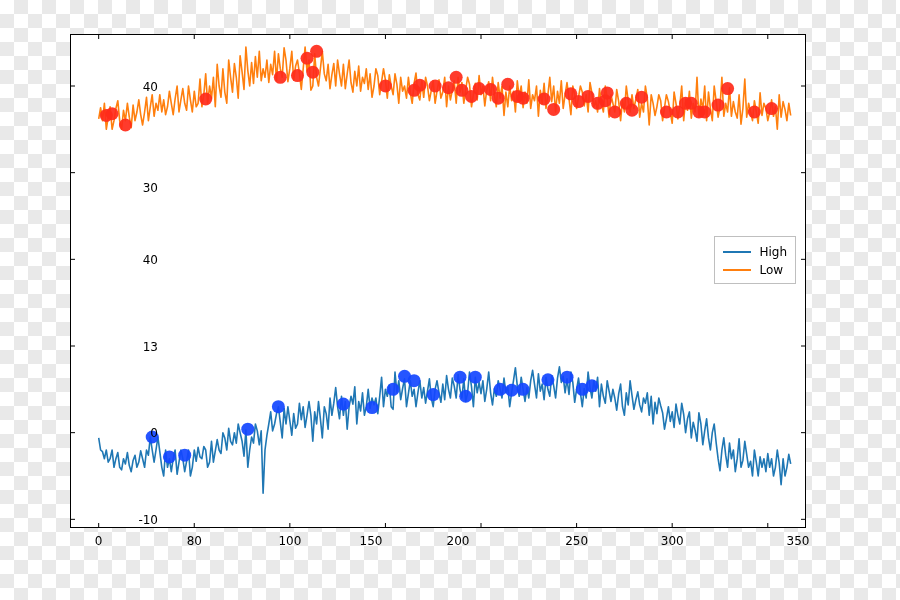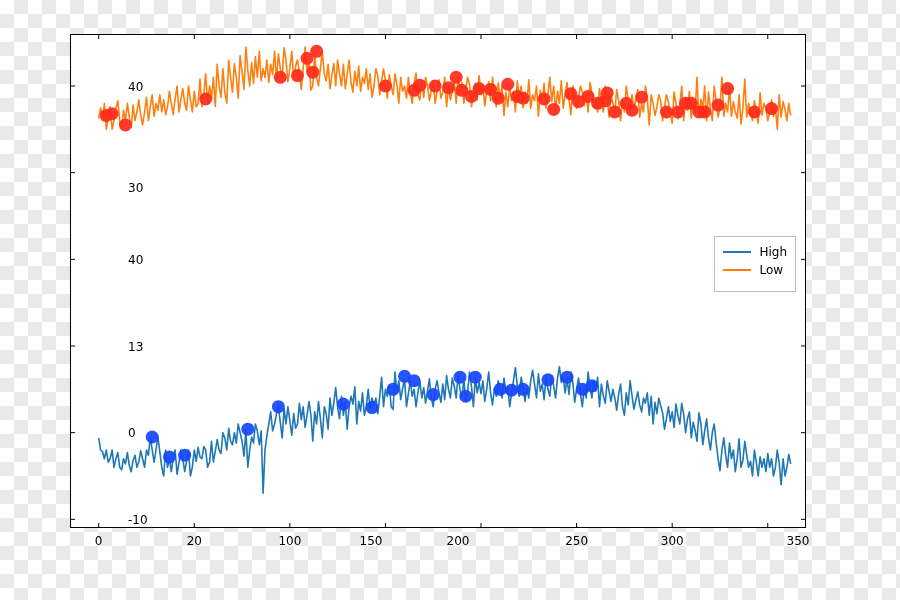--- a/index.html
+++ b/index.html
@@ -8,24 +8,24 @@
         linear-gradient(45deg,#e9e9e9 25%,transparent 25%),
         linear-gradient(-45deg,#e9e9e9 25%,transparent 25%),
         linear-gradient(45deg,transparent 75%,#e9e9e9 75%),
         linear-gradient(-45deg,transparent 75%,#e9e9e9 75%);
       background-size:28px 28px;
       background-position:0 0,0 14px,14px -14px,-14px 0;}
   .page{position:absolute;top:0;left:0;width:900px;height:600px;z-index:1;}
   .plot-wrap{position:absolute;left:70px;top:34px;width:736px;height:494px;background:#fff;}
   .axes{position:absolute;left:0;top:0;width:736px;height:494px;border:1px solid #000;box-sizing:border-box;}
   svg.plot{position:absolute;left:0;top:0;}
-  .ytick{position:absolute;right:742px;transform:translateY(-50%);text-align:left;width:30px;}
+  .ytick{position:absolute;right:742px;transform:translateY(-50%);text-align:right;width:30px;}
   .xtick{position:absolute;top:534px;transform:translateX(-50%);text-align:center;}
   .tickmark{stroke:#000;stroke-width:1;}
-  .legend{position:absolute;right:10px;top:202px;background:#fff;border:1px solid #bfbfbf;padding:6px 8px 12px 8px;font-size:12px;}
+  .legend{position:absolute;right:10px;top:202px;background:#fff;border:1px solid #bfbfbf;padding:6px 8px 4px 8px;font-size:12px;}
   .legend .row{display:flex;align-items:center;height:18px;}
   .legend .swatch{width:28px;height:0;border-top:2px solid;margin-right:8px;}
 </style>
 </head>
 <body>
 
 <div class="bg"></div>
 <div class="page">
   <div class="plot-wrap">
     <div class="axes"></div>
@@ -140,20 +140,20 @@
   </div>
 
   <div class="ytick" style="top:520px">-10</div>
   <div class="ytick" style="top:433px">0</div>
   <div class="ytick" style="top:347px">13</div>
   <div class="ytick" style="top:260px">40</div>
   <div class="ytick" style="top:188px">30</div>
   <div class="ytick" style="top:87px">40</div>
 
   <div class="xtick" style="left:98.7px">0</div>
-  <div class="xtick" style="left:194.3px">20</div>
+  <div class="xtick" style="left:194.3px">80</div>
   <div class="xtick" style="left:289.9px">100</div>
   <div class="xtick" style="left:371px">150</div>
   <div class="xtick" style="left:458px">200</div>
   <div class="xtick" style="left:576.7px">250</div>
   <div class="xtick" style="left:672.3px">300</div>
   <div class="xtick" style="left:798px">350</div>
 </div>
 
 </body></html>

